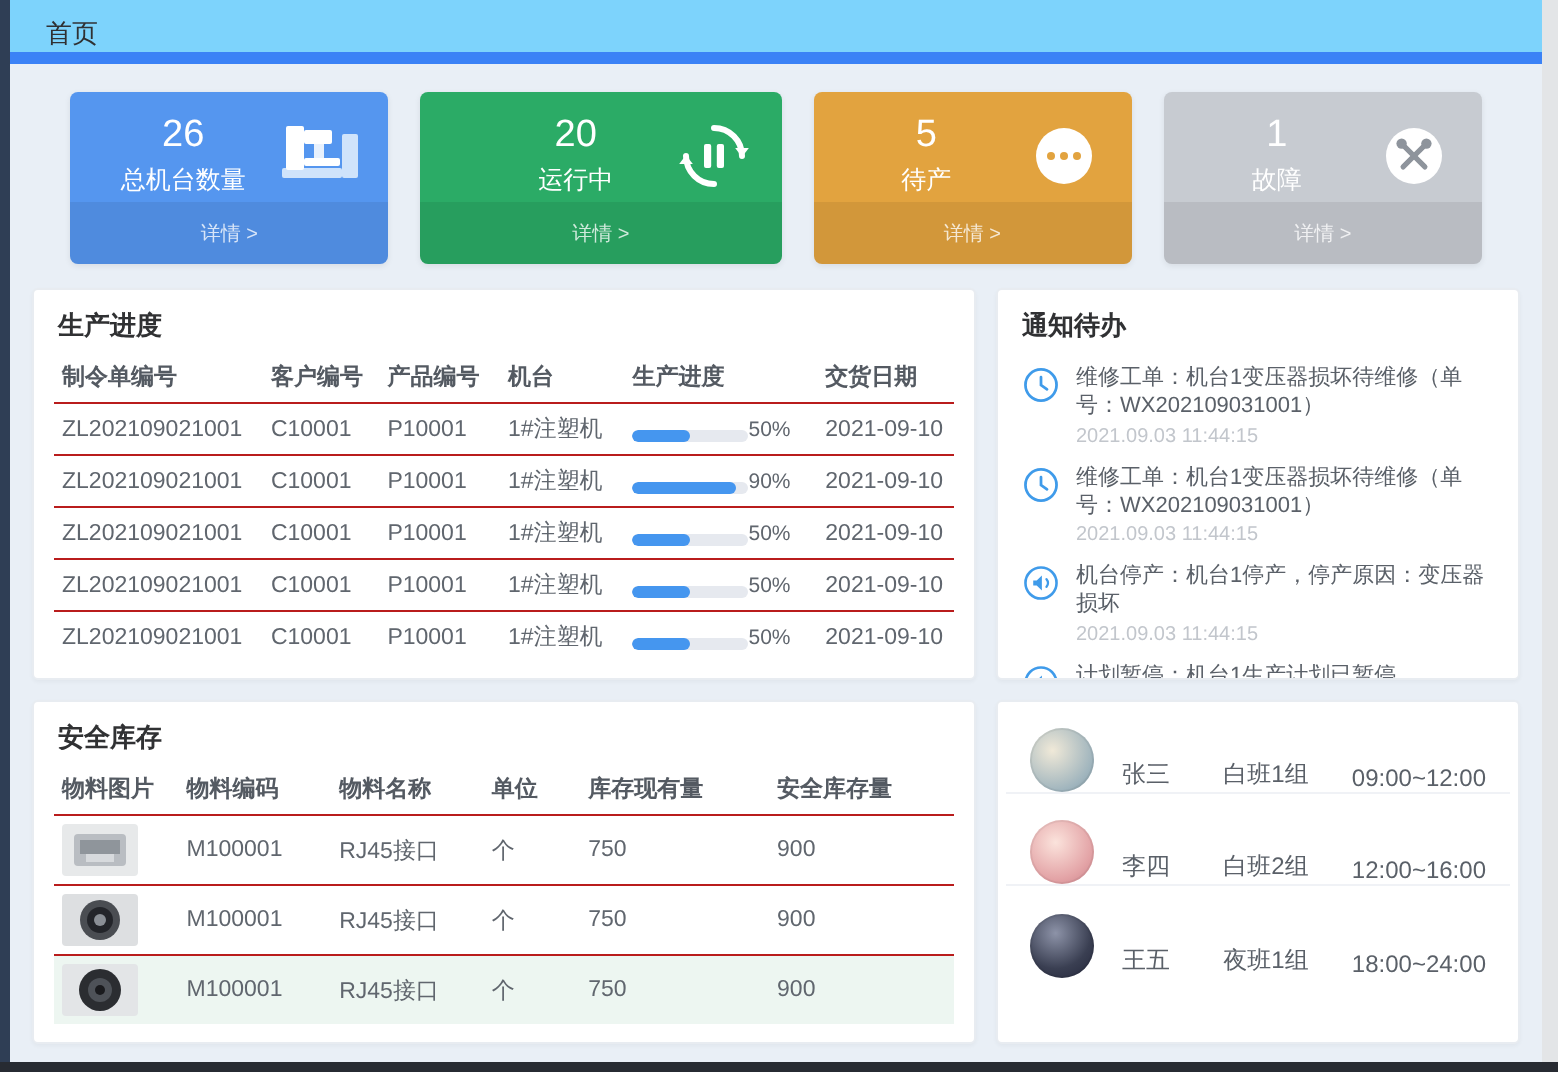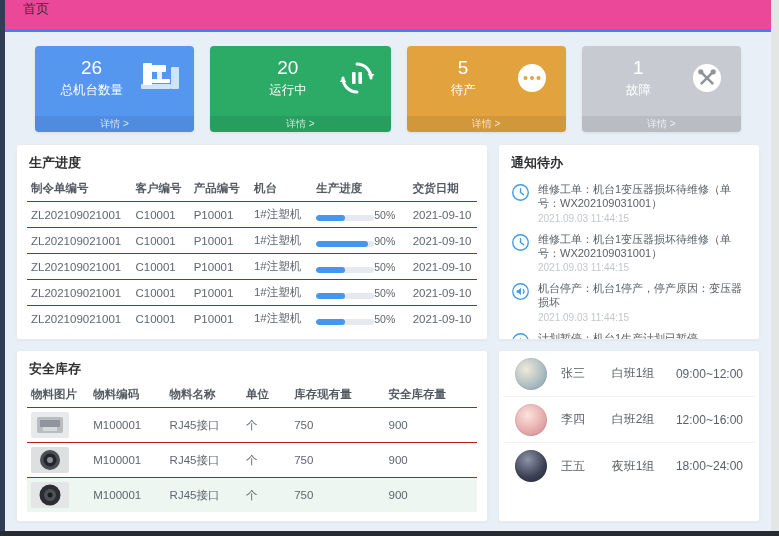--- a/index.html
+++ b/index.html
@@ -3,31 +3,31 @@
 <meta charset="utf-8">
 <style>
   * { margin:0; padding:0; box-sizing:border-box; }
   body { font-family:"Liberation Sans","DejaVu Sans",sans-serif; background:#f4f4f4; }
   .screen { position:relative; width:779px; height:536px; background:#e9eff6; overflow:hidden; }
   .edge-left  { position:absolute; left:0; top:0; width:5px; height:100%; background:#2f3e55; z-index:5; }
   .edge-right { position:absolute; right:0; top:0; width:8px; height:100%; background:#e3e5e7; z-index:5; }
   .edge-bottom{ position:absolute; left:0; bottom:0; width:100%; height:5px; background:#272b32; z-index:6; }
   .main { position:absolute; left:5px; right:8px; top:0; bottom:5px; background:#e9eff6; }
 
-  .topbar { height:32px; background:#ec4899; border-bottom:3px solid #3b82f6; display:flex; align-items:flex-start; padding:0 18px; }
+  .topbar { height:32px; background:#7dd3fc; border-bottom:6px solid #3b82f6; display:flex; align-items:flex-end; padding:0 18px; }
   .tab-label { font-size:13px; color:#303133; }
 
   .stats { display:flex; gap:16px; margin:14px 30px 0; }
   .card { flex:1; height:86px; border-radius:4px; position:relative; color:#fff; overflow:hidden; box-shadow:0 1px 3px rgba(0,0,0,0.08); }
   .card-top { display:flex; align-items:center; height:62px; padding:2px 14px 0 8px; }
   .card-nums { flex:1; text-align:center; }
   .card-value { font-size:19px; line-height:1.15; }
   .card-label { font-size:12.5px; margin-top:3px; }
   .card-icon { width:40px; height:36px; flex:none; }
-  .card-foot { position:absolute; left:0; right:0; bottom:0; height:16px; background:rgba(0,0,0,0.07);
+  .card-foot { position:absolute; left:0; right:0; bottom:0; height:31px; background:rgba(0,0,0,0.07);
                display:flex; align-items:center; justify-content:center; font-size:10px; color:rgba(255,255,255,0.78); cursor:pointer; }
 
   .panels { display:grid; grid-template-columns:472px 262px; gap:10px; margin:12px 11px 0; }
   .panel { background:#fff; border-radius:3px; border:1px solid #e8ecf1; box-shadow:0 1px 2px rgba(0,0,0,0.04); overflow:hidden; }
   .panel-title { font-size:13px; color:#303133; font-weight:700; padding:9px 12px 5px; }
   .panel-production, .panel-notices { height:196px; }
   .panel-inventory, .panel-schedule { height:172px; }
 
   table { width:100%; border-collapse:collapse; table-layout:fixed; }
   .tbl-wrap { padding:0 10px; }
@@ -43,21 +43,21 @@
   .notice-item { display:flex; gap:8px; padding:4px 0; }
   .notice-icon { width:19px; height:19px; flex:none; margin-top:1px; }
   .notice-text { font-size:11px; color:#5a6068; line-height:1.3; }
   .notice-time { font-size:10px; color:#c2c6cc; margin-top:2px; }
 
   .inv-table td { padding:4px 4px; }
   .mat-img { width:38px; height:26px; display:block; border-radius:2px; overflow:hidden; }
   .row-highlight td { background:#edf6f1; }
 
   .sched-list { padding:0 4px; }
-  .sched-row { display:flex; align-items:center; height:46px; padding:0 12px; border-bottom:1px solid #f0f2f6; }
+  .sched-row { display:flex; align-items:flex-end; height:46px; padding:0 12px; border-bottom:1px solid #f0f2f6; }
   .sched-row:last-child { border-bottom:none; }
   .avatar { width:32px; height:32px; border-radius:50%; flex:none; box-shadow:0 0 0 1px rgba(0,0,0,0.05) inset; }
   .avatar-1 { background:radial-gradient(circle at 35% 35%, #f0e9d8, #9fb4bd 70%, #7c919b); }
   .avatar-2 { background:radial-gradient(circle at 40% 35%, #fbe3dc, #e3a3a6 65%, #c97f88); }
   .avatar-3 { background:radial-gradient(circle at 40% 30%, #8d93a8, #3a3f52 60%, #23263a); }
   .sched-name { font-size:12px; color:#5a6068; width:52px; margin-left:14px; }
   .sched-shift { font-size:12px; color:#5a6068; width:66px; }
   .sched-time { font-size:12px; color:#5a6068; }
 </style>
 </head>

